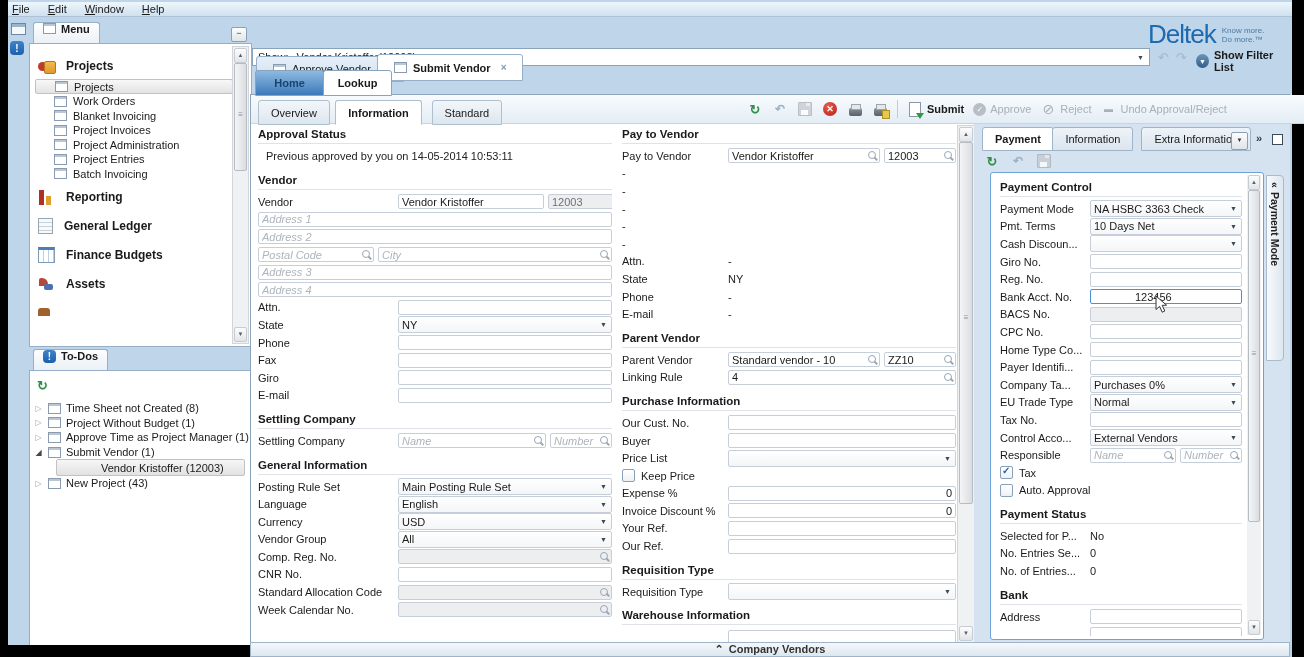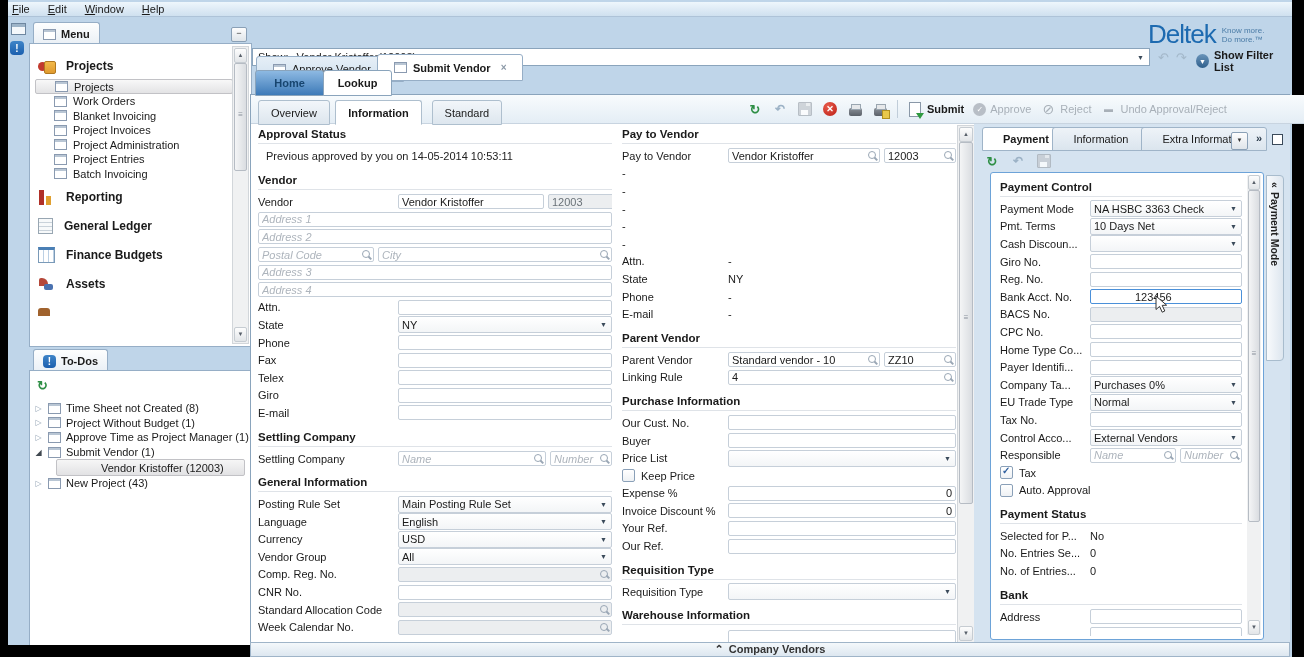--- a/index.html
+++ b/index.html
@@ -14,21 +14,21 @@
   
   #rail{position:absolute;left:8px;top:17px;width:20px;height:628px;}
   .rail-win{position:absolute;left:3px;top:6px;width:13px;height:10px;background:#f4f8fb;border:1px solid #6e87a0;}
   .rail-win::before{content:'';position:absolute;left:0;top:0;right:0;height:3px;background:#9db4c8;}
   .rail-alert{position:absolute;left:2px;top:24px;width:14px;height:14px;border-radius:4px;
     background:linear-gradient(#3f85c8,#1b5fae);color:#fff;font-weight:bold;font-size:10px;
     display:flex;align-items:center;justify-content:center;}
   
   .side-tab{position:absolute;height:22px;background:linear-gradient(#fdfefe,#e9eff5);
     border:1px solid #96aec6;border-bottom:none;border-radius:3px 3px 0 0;
-    display:flex;align-items:center;gap:5px;padding:0 9px;font-weight:bold;}
+    display:flex;align-items:flex-start;gap:5px;padding:0 9px;font-weight:bold;}
   #menu-tab{left:33px;top:22px;}
   #todos-tab{left:33px;top:349px;}
   .wicon{width:11px;height:9px;background:#fff;border:1px solid #8a9ab0;position:relative;flex:none;}
   .wicon::before{content:'';position:absolute;left:0;top:0;right:0;height:2px;background:#b9c6d4;}
   #menu-min{position:absolute;left:231px;top:27px;width:14px;height:13px;background:linear-gradient(#fdfdfd,#dfe5ea);
     border:1px solid #8aa0b6;border-radius:2px;font-size:9px;line-height:10px;text-align:center;color:#333;}
   #menu-body{position:absolute;left:29px;top:43px;width:221px;height:302px;background:#fff;border:1px solid #96aec6;overflow:hidden;}
   #todos-body{position:absolute;left:29px;top:370px;width:221px;height:275px;background:#fff;border:1px solid #96aec6;overflow:hidden;}
   .grp{display:flex;align-items:center;gap:11px;height:26px;margin:3px 0 0 8px;font-size:12px;font-weight:bold;}
   .gi{width:17px;height:15px;position:relative;flex:none;}
@@ -132,21 +132,21 @@
   .dd{flex:1;min-width:0;height:15px;border:1px solid #c6cfd9;border-radius:2px;
     background:linear-gradient(#fff,#f3f5f7);display:flex;align-items:center;padding-left:3px;}
   .dd .arr{margin-left:auto;font-size:7px;color:#3a4a5a;padding:0 4px;}
   .cbbox{width:11px;height:11px;border:1px solid #8aa0b8;background:linear-gradient(#fff,#eef1f4);
     border-radius:2px;margin-right:6px;position:relative;flex:none;}
   .cbbox.on::after{content:'✓';position:absolute;left:1px;top:-2px;font-size:10px;font-weight:bold;color:#2e5e9e;}
   .roval{color:#222;}
   
   #rp-bg{position:absolute;left:974px;top:124px;width:316px;height:533px;background:#d5e3f0;}
   .rptab{position:absolute;top:3px;height:22px;display:flex;align-items:center;justify-content:center;
-    background:linear-gradient(#eef3f8,#dbe5ee);border:1px solid #9fb4c8;border-radius:3px 3px 0 0;padding:0 20px;}
+    background:linear-gradient(#eef3f8,#dbe5ee);border:1px solid #9fb4c8;border-radius:3px 3px 0 0;padding:0 12px;}
   .rptab.active{background:#fff;font-weight:bold;}
   #rp-ddbtn{position:absolute;left:257px;top:8px;width:15px;height:16px;background:linear-gradient(#fdfdfd,#dfe5ea);
     border:1px solid #8aa0b6;border-radius:2px;font-size:6px;text-align:center;line-height:15px;color:#333;}
   #rp-chev{position:absolute;left:282px;top:8px;font-weight:bold;color:#2a3a4a;font-size:11px;}
   #rp-max{position:absolute;left:298px;top:10px;width:9px;height:9px;border:1px solid #3a4a5a;background:#fff;}
   #rp-tools{position:absolute;left:984px;top:153px;display:flex;gap:10px;align-items:center;}
   #rp-box{position:absolute;left:990px;top:172px;width:272px;height:466px;background:#fff;
     border:1px solid #6da3d8;border-radius:3px;}
   #vtab{position:absolute;left:1266px;top:175px;width:18px;height:186px;
     background:linear-gradient(90deg,#f8fafc,#dde6ef);border:1px solid #a8bccd;border-radius:0 4px 4px 0;
@@ -428,26 +428,20 @@
         <input class="inp" readonly="" style="">
       </div>
     </div>
     <div class="frow">
       <span class="flabel">Fax</span>
       <div class="fctl">
         <input class="inp" readonly="" style="">
       </div>
     </div>
     <div class="frow">
-      <span class="flabel">Telex</span>
-      <div class="fctl">
-        <input class="inp" readonly="" style="">
-      </div>
-    </div>
-    <div class="frow">
       <span class="flabel">Giro</span>
       <div class="fctl">
         <input class="inp" readonly="" style="">
       </div>
     </div>
     <div class="frow">
       <span class="flabel">E-mail</span>
       <div class="fctl">
         <input class="inp" readonly="" style="">
       </div>

